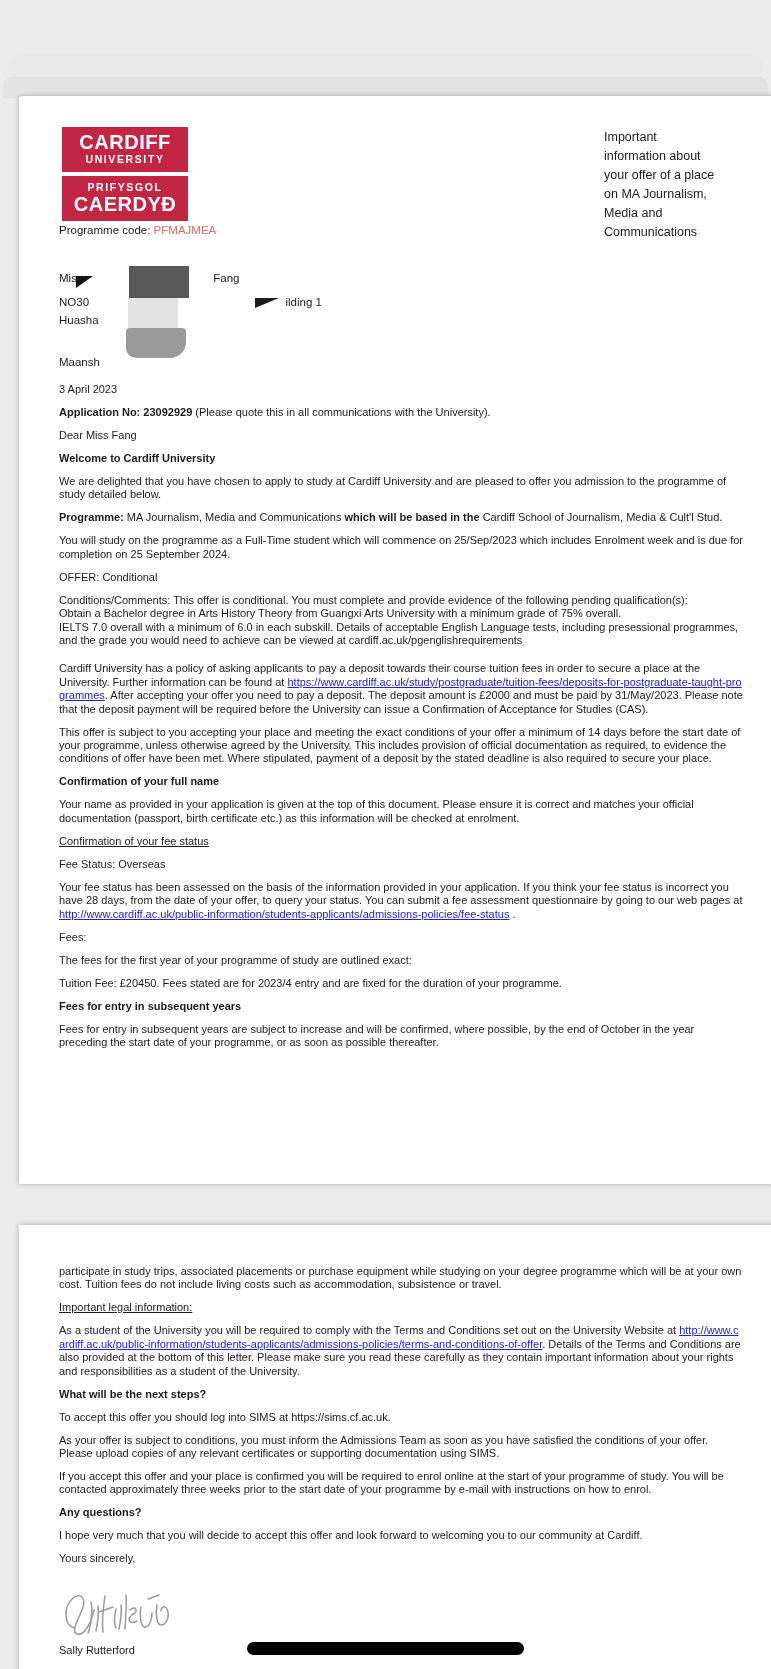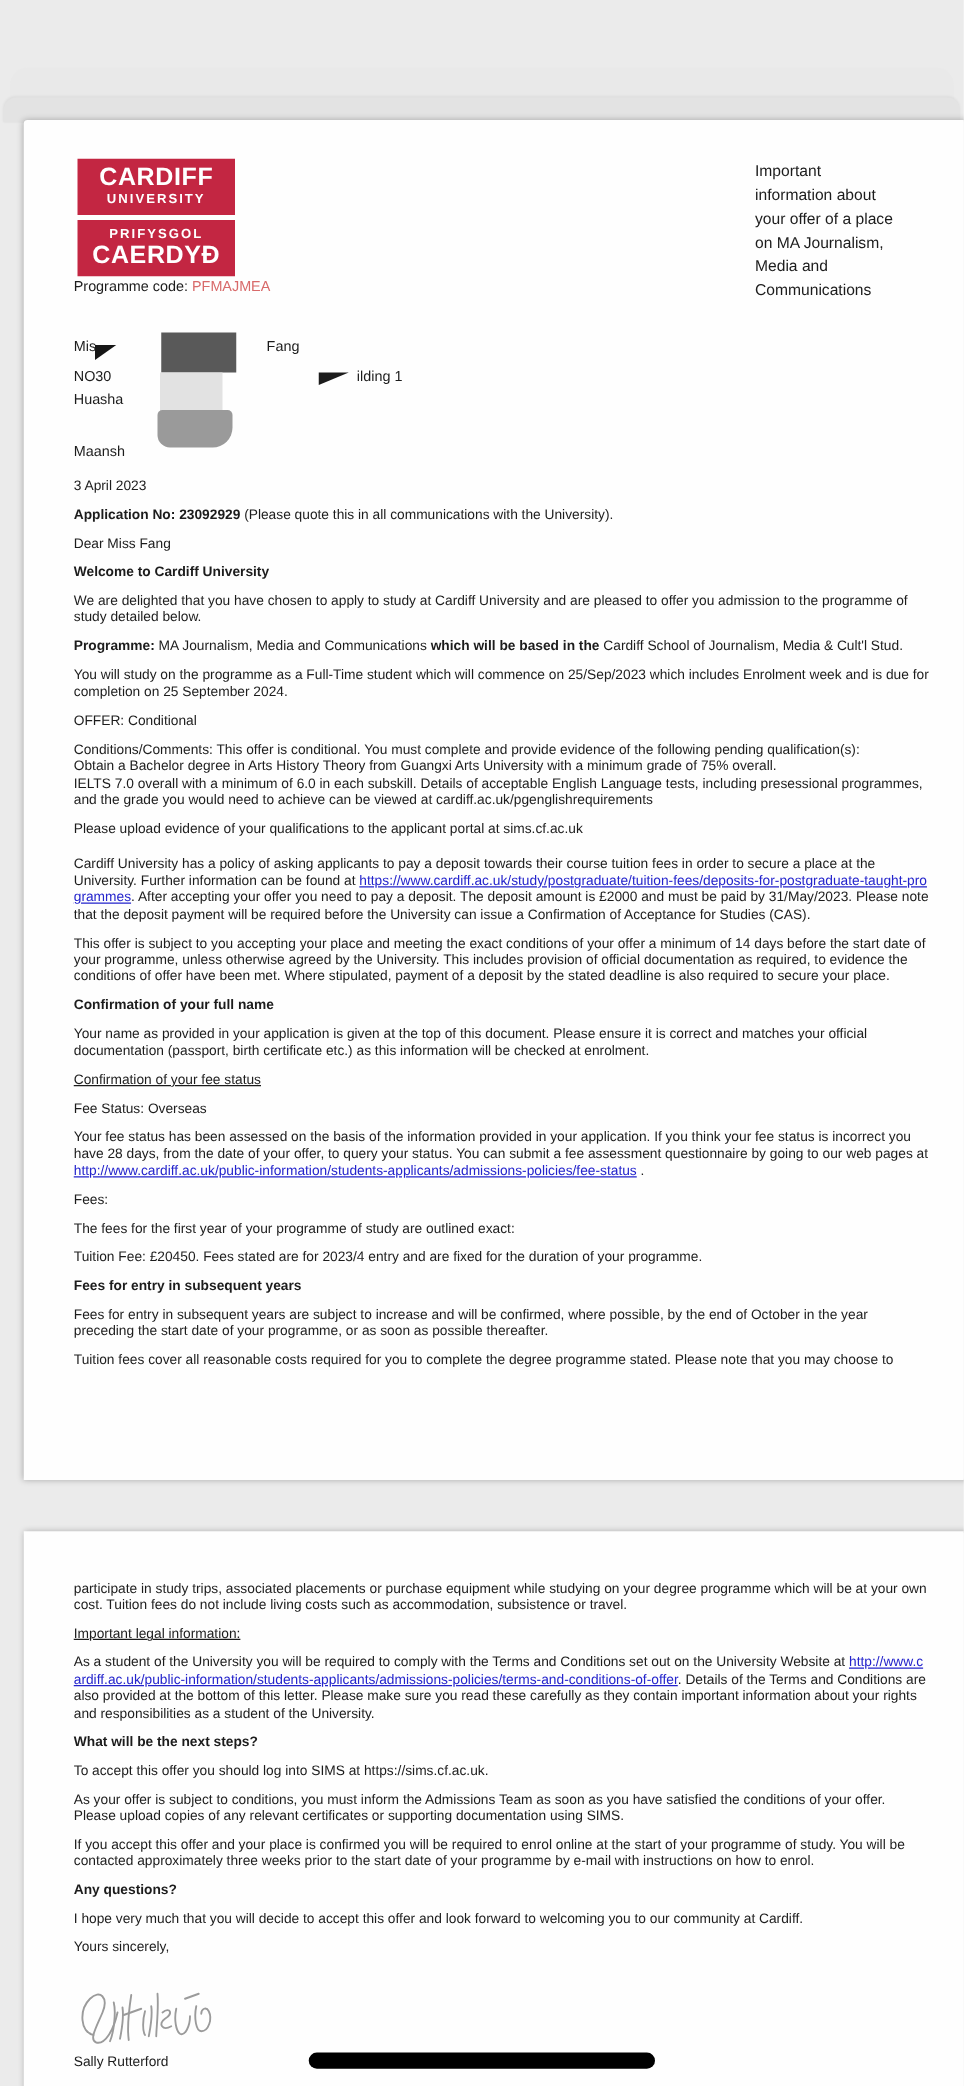--- a/index.html
+++ b/index.html
@@ -110,34 +110,32 @@
   <div class="flow" id="flow1">
       <p class="para"><span>3 April 2023</span></p>
       <p class="para"><span class="b">Application No: 23092929</span><span> (Please quote this in all communications with the University).</span></p>
       <p class="para"><span>Dear Miss Fang</span></p>
       <p class="para hb"><span>Welcome to Cardiff University</span></p>
       <p class="para"><span>We are delighted that you have chosen to apply to study at Cardiff University and are pleased to offer you admission to the programme of study detailed below.</span></p>
       <p class="para"><span class="b">Programme: </span><span>MA Journalism, Media and Communications </span><span class="b">which will be based in the </span><span>Cardiff School of Journalism, Media &amp; Cult'l Stud.</span></p>
       <p class="para"><span>You will study on the programme as a Full-Time student which will commence on 25/Sep/2023 which includes Enrolment week and is due for completion on 25 September 2024.</span></p>
       <p class="para"><span>OFFER: Conditional</span></p>
       <p class="para"><span>Conditions/Comments: This offer is conditional. You must complete and provide evidence of the following pending qualification(s):</span><br><span>Obtain a Bachelor degree in Arts History Theory from Guangxi Arts University with a minimum grade of 75% overall.</span><br><span>IELTS 7.0 overall with a minimum of 6.0 in each subskill. Details of acceptable English Language tests, including presessional programmes, and the grade you would need to achieve can be viewed at cardiff.ac.uk/pgenglishrequirements</span></p>
-      <p class="para"><span>Please upload evidence of your qualifications to the applicant portal at sims.cf.ac.uk</span></p>
       <p class="para gap"><span>Cardiff University has a policy of asking applicants to pay a deposit towards their course tuition fees in order to secure a place at the University. Further information can be found at </span><a class="link">https://www.cardiff.ac.uk/study/postgraduate/tuition-fees/deposits-for-postgraduate-taught-programmes</a><span>. After accepting your offer you need to pay a deposit. The deposit amount is £2000 and must be paid by 31/May/2023. Please note that the deposit payment will be required before the University can issue a Confirmation of Acceptance for Studies (CAS).</span></p>
       <p class="para"><span>This offer is subject to you accepting your place and meeting the exact conditions of your offer a minimum of 14 days before the start date of your programme, unless otherwise agreed by the University. This includes provision of official documentation as required, to evidence the conditions of offer have been met. Where stipulated, payment of a deposit by the stated deadline is also required to secure your place.</span></p>
       <p class="para hb"><span>Confirmation of your full name</span></p>
       <p class="para"><span>Your name as provided in your application is given at the top of this document. Please ensure it is correct and matches your official documentation (passport, birth certificate etc.) as this information will be checked at enrolment.</span></p>
       <p class="para u"><span>Confirmation of your fee status</span></p>
       <p class="para"><span>Fee Status: Overseas</span></p>
       <p class="para"><span>Your fee status has been assessed on the basis of the information provided in your application. If you think your fee status is incorrect you have 28 days, from the date of your offer, to query your status. You can submit a fee assessment questionnaire by going to our web pages at </span><a class="link">http://www.cardiff.ac.uk/public-information/students-applicants/admissions-policies/fee-status</a><span> .</span></p>
       <p class="para"><span>Fees:</span></p>
       <p class="para"><span>The fees for the first year of your programme of study are outlined exact:</span></p>
       <p class="para"><span>Tuition Fee: £20450. Fees stated are for 2023/4 entry and are fixed for the duration of your programme.</span></p>
       <p class="para hb"><span>Fees for entry in subsequent years</span></p>
       <p class="para"><span>Fees for entry in subsequent years are subject to increase and will be confirmed, where possible, by the end of October in the year preceding the start date of your programme, or as soon as possible thereafter.</span></p>
-      <p class="para"><span>Tuition fees cover all reasonable costs required for you to complete the degree programme stated. Please note that you may choose to</span></p>
     </div>
 </div>
 
 <div class="page" id="page2">
   <div class="flow" id="flow2">
       <p class="para"><span>participate in study trips, associated placements or purchase equipment while studying on your degree programme which will be at your own cost. Tuition fees do not include living costs such as accommodation, subsistence or travel.</span></p>
       <p class="para u"><span>Important legal information:</span></p>
       <p class="para"><span>As a student of the University you will be required to comply with the Terms and Conditions set out on the University Website at </span><a class="link">http://www.cardiff.ac.uk/public-information/students-applicants/admissions-policies/terms-and-conditions-of-offer</a><span>. Details of the Terms and Conditions are also provided at the bottom of this letter. Please make sure you read these carefully as they contain important information about your rights and responsibilities as a student of the University.</span></p>
       <p class="para hb"><span>What will be the next steps?</span></p>
       <p class="para"><span>To accept this offer you should log into SIMS at https://sims.cf.ac.uk.</span></p>

